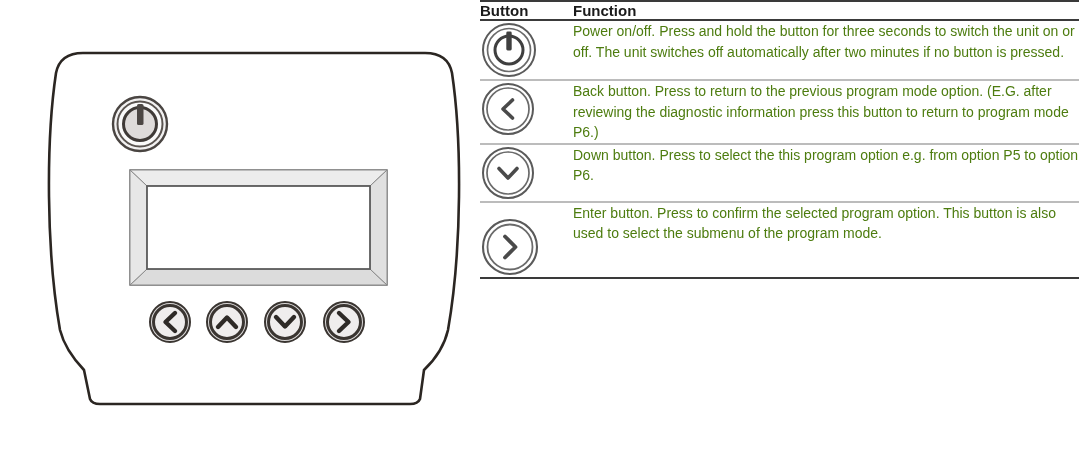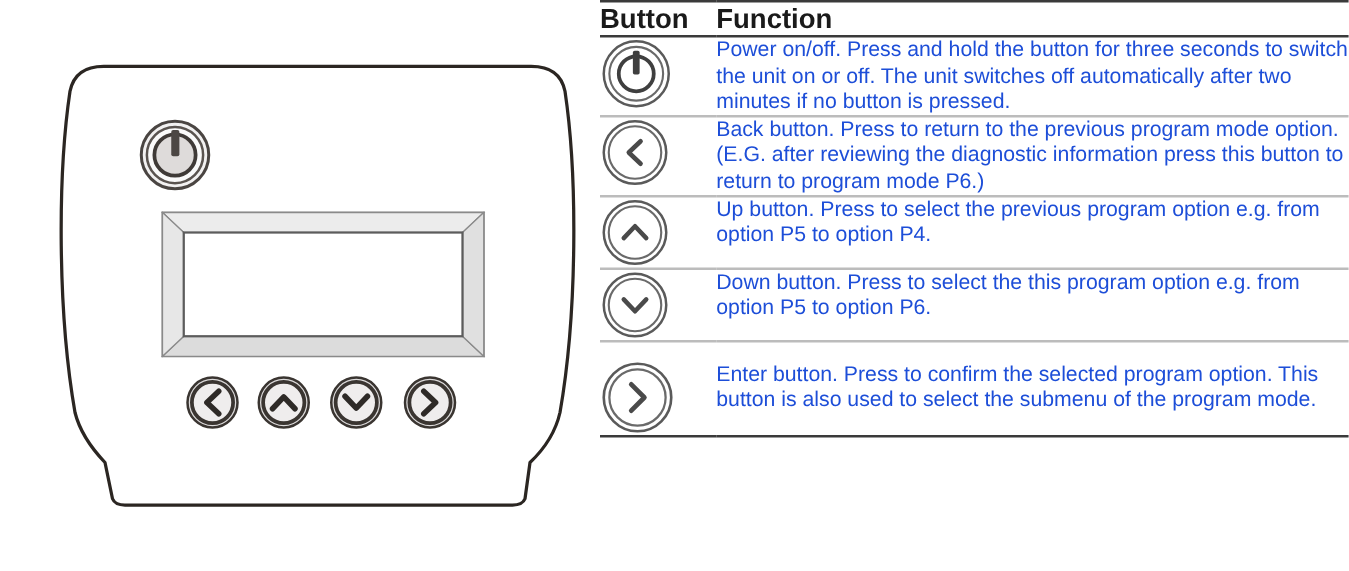--- a/index.html
+++ b/index.html
@@ -37,21 +37,21 @@
     width: 599px;
     border-collapse: collapse;
     table-layout: fixed;
   }
   .tbl th, .tbl td {
     padding: 0;
     vertical-align: top;
     text-align: left;
   }
   thead th {
-    font-size: 22px;
+    font-size: 15px;
     font-weight: bold;
     color: #1a1a1a;
     padding: 5px 0 7px 0;
   }
   thead tr {
     border-top: 2.2px solid #3a3a3a;
     border-bottom: 2.2px solid #3a3a3a;
   }
   tbody tr {
     border-bottom: 2px solid #bcbcbc;
@@ -59,26 +59,26 @@
   tbody tr:last-child {
     border-bottom: 2.6px solid #3a3a3a;
   }
   .col-btn   { width: 93px; }
   .col-func  { width: 506px; }
 
   .cell-icon {
     padding: 6px 0 6px 11px;
   }
   .cell-text {
-    font-size: 17px;
+    font-size: 14px;
     line-height: 20.6px;
-    color: #1d4ed8;
+    color: #4d7c0f;
     padding: 8px 6px 9px 0;
   }
-  tbody tr:last-child .cell-text { padding-top: 16px; padding-bottom: 16px; }
+  tbody tr:last-child .cell-text { padding-bottom: 16px; }
   tbody tr:last-child .cell-icon { padding-top: 14px; }
 
   .icon-wrap { display: block; line-height: 0; }
 </style>
 </head>
 <body>
 
 <div id="device-panel">
   <svg id="device-svg" width="478" height="457" viewBox="0 0 478 457">
 
@@ -180,32 +180,20 @@
             <svg width="56" height="56" viewBox="0 0 56 56">
               <circle cx="28" cy="28" r="25" fill="#ffffff" stroke="#5a5a5a" stroke-width="2"></circle>
               <circle cx="28" cy="28" r="21" fill="#ffffff" stroke="#6a6a6a" stroke-width="1.7"></circle>
               <polyline points="32.5,19 23,28 32.5,37" fill="none" stroke="#4a4a4a" stroke-width="3.6" stroke-linecap="round" stroke-linejoin="round"></polyline>
             </svg>
           </span>
         </td>
         <td class="cell-text">Back button. Press to return to the previous program mode option. (E.G. after reviewing the diagnostic information press this button to return to program mode P6.)</td>
       </tr>
 
-      <tr>
-        <td class="cell-icon">
-          <span class="icon-wrap">
-            <svg width="56" height="56" viewBox="0 0 56 56">
-              <circle cx="28" cy="28" r="25" fill="#ffffff" stroke="#5a5a5a" stroke-width="2"></circle>
-              <circle cx="28" cy="28" r="21" fill="#ffffff" stroke="#6a6a6a" stroke-width="1.7"></circle>
-              <polyline points="19,32.5 28,23 37,32.5" fill="none" stroke="#4a4a4a" stroke-width="3.6" stroke-linecap="round" stroke-linejoin="round"></polyline>
-            </svg>
-          </span>
-        </td>
-        <td class="cell-text">Up button. Press to select the previous program option e.g. from option P5 to option P4.</td>
-      </tr>
 
       <tr>
         <td class="cell-icon">
           <span class="icon-wrap">
             <svg width="56" height="56" viewBox="0 0 56 56">
               <circle cx="28" cy="28" r="25" fill="#ffffff" stroke="#5a5a5a" stroke-width="2"></circle>
               <circle cx="28" cy="28" r="21" fill="#ffffff" stroke="#6a6a6a" stroke-width="1.7"></circle>
               <polyline points="19,23.5 28,33 37,23.5" fill="none" stroke="#4a4a4a" stroke-width="3.6" stroke-linecap="round" stroke-linejoin="round"></polyline>
             </svg>
           </span>

